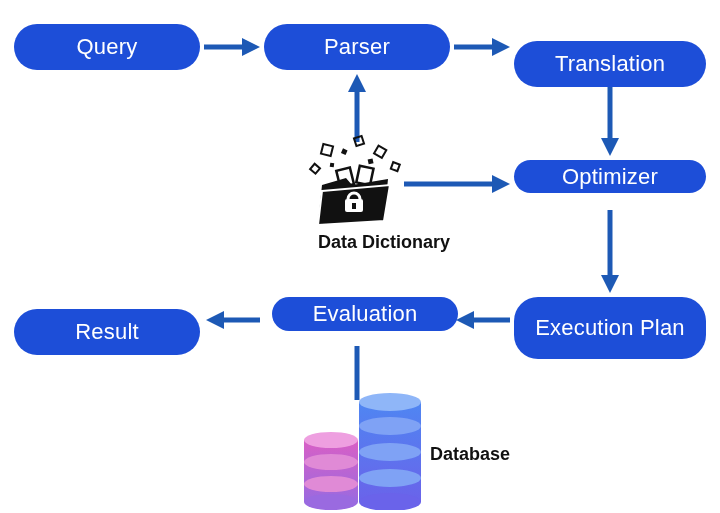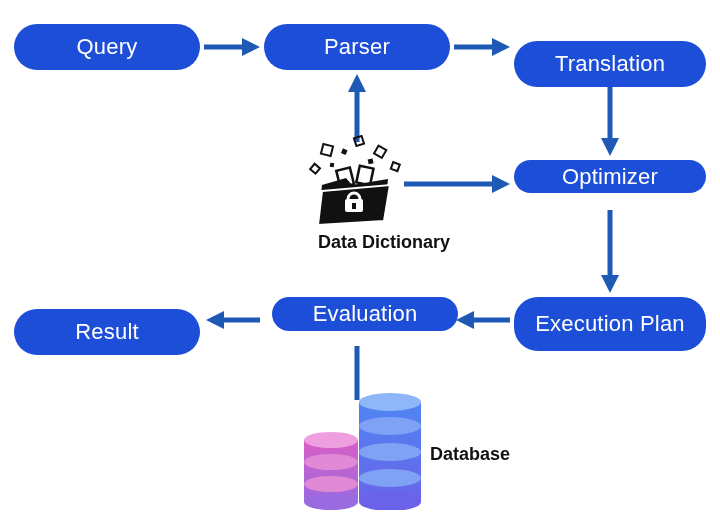--- a/index.html
+++ b/index.html
@@ -66,21 +66,21 @@
   </div>
 
   <div class="node" style="left:514px;top:41px;width:192px;height:46px;">
     <span>Translation</span>
   </div>
 
   <div class="node" style="left:514px;top:160px;width:192px;height:33px;">
     <span>Optimizer</span>
   </div>
 
-  <div class="node" style="left:514px;top:297px;width:192px;height:54px;">
+  <div class="node" style="left:514px;top:297px;width:192px;height:62px;">
     <span>Execution Plan</span>
   </div>
 
   <div class="node" style="left:272px;top:297px;width:186px;height:34px;text-align:center;">
     <span>Evaluation</span>
   </div>
 
   <div class="node" style="left:14px;top:297px;width:186px;height:46px;margin-top:12px;">
     <span>Result</span>
   </div>

